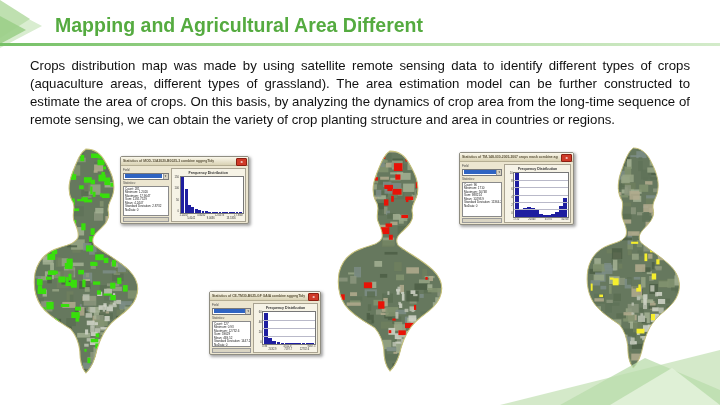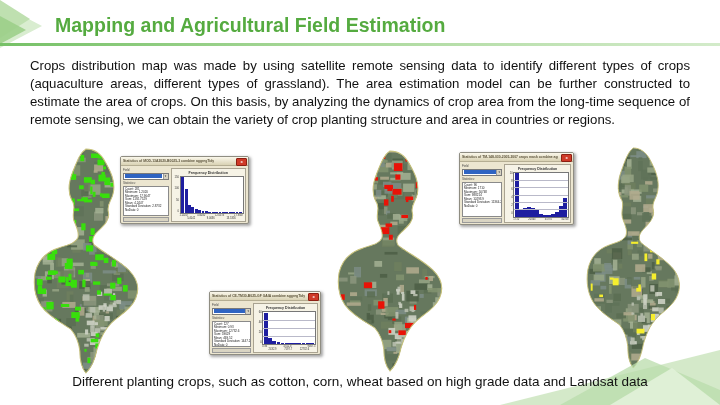--- a/index.html
+++ b/index.html
@@ -77,21 +77,21 @@
 <body>
 
 <div class="slide">
 
   <svg class="deco-tl" viewBox="0 0 60 52">
     <polygon points="0,4 42,26 0,48" fill="#d9edd0"></polygon>
     <polygon points="0,0 30,19 0,38" fill="#bfe0b0"></polygon>
     <polygon points="0,16 26,30 0,44" fill="#9ccf8a" opacity="0.9"></polygon>
   </svg>
 
-  <h1 class="page-title">Mapping and Agricultural Field Estimation</h1>
+  <h1 class="page-title">Mapping and Agricultural Area Different</h1>
   <div class="title-rule"></div>
 
   <p class="body-text">Crops distribution map was made by using satellite remote sensing data to identify different types of crops (aquaculture areas, different types of grassland). The area estimation model can be further constructed to estimate the area of crops. On this basis, by analyzing the dynamics of crop area from the long-time sequence of remote sensing, we can obtain the variety of crop planting structure and area in countries or regions.</p>
 
   <svg class="crop-map" style="left:33px;top:147px;width:112px;height:228px" viewBox="0 0 110 228" preserveAspectRatio="none">
     <defs>
         <clipPath id="clipA">
           <path class="region-clip" d="M52 2 C60 2 67 7 71 15 C76 24 81 34 79 45 C78 53 72 57 74 65 C76 73 69 79 63 85 C59 89 57 93 60 98 C70 106 85 114 94 123 C102 131 105 141 101 151 C97 162 85 168 77 176 C70 183 66 192 63 202 C61 212 58 220 52 226 C47 220 46 212 46 204 C45 195 42 188 37 182 C28 176 15 169 8 159 C2 150 0 139 2 126 C5 113 13 105 25 101 C33 98 41 97 44 91 C46 85 42 79 40 73 C38 65 43 59 38 53 C34 45 35 35 39 25 C43 15 46 6 52 2 Z"></path>
         </clipPath>
       </defs>
@@ -1340,21 +1340,20 @@
                 <span>2432.9</span>
                 <span>7197.7</span>
                 <span>12732.6</span>
               </div>
           </div>
         </div>
       </div>
     </div>
   </div>
 
-  <p class="caption">Different planting crops, such as cotton, corn, wheat based on high grade data and Landsat data</p>
 
   <svg class="deco-br" viewBox="0 0 280 75">
     <polygon points="60,75 280,20 280,75" fill="#cfe7c3" opacity="0.9"></polygon>
     <polygon points="120,75 205,28 280,60 280,75" fill="#b9dcab" opacity="0.75"></polygon>
     <polygon points="170,75 232,38 280,75" fill="#e4f2dc" opacity="0.85"></polygon>
   </svg>
 
 </div>
 
 </body></html>

